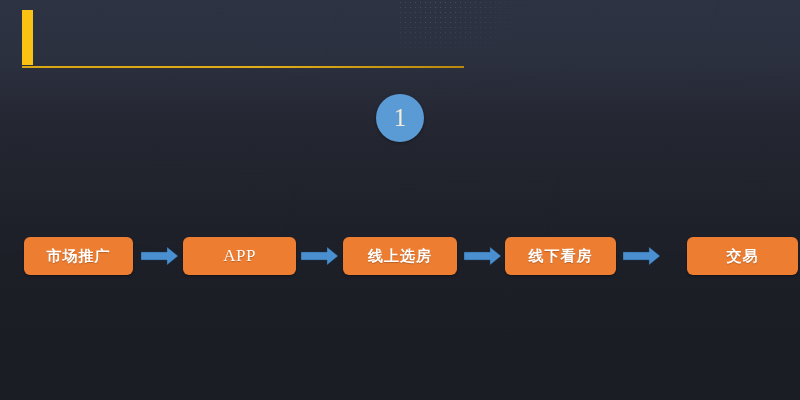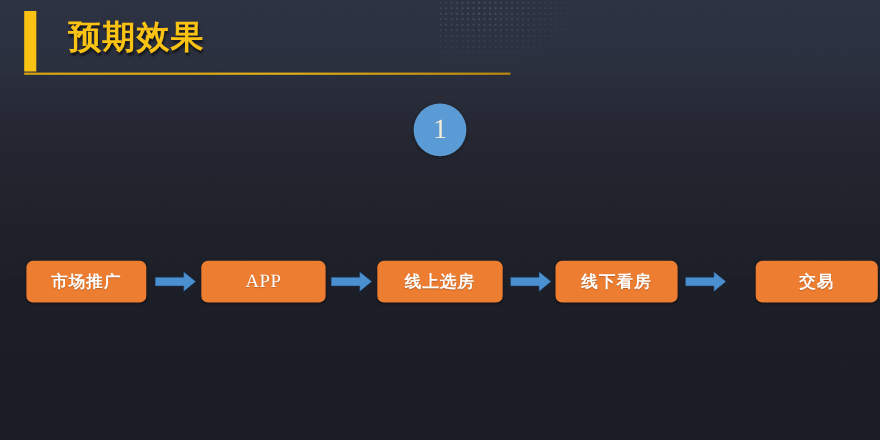--- a/index.html
+++ b/index.html
@@ -176,21 +176,20 @@
       <polygon points="300,170 400,185 390,255 280,260"></polygon>
       <polygon points="400,185 560,175 540,265 390,255"></polygon>
       <polygon points="560,175 660,180 650,250 540,265"></polygon>
       <polygon points="660,180 800,175 800,260 650,250"></polygon>
     </g>
   </svg>
   <div class="tex-noise"></div>
   <div class="tex-dots"></div>
 
   <div class="title-bar"></div>
-  <div class="title-text">预期效果</div>
   <div class="title-rule"></div>
 
   <div class="badge">
     <span class="badge-num">1</span>
   </div>
 
   <div id="flow">
       <div class="flow-box" style="left: 24px; width: 109px; background: rgb(237, 125, 49);">
         <span class="flow-box-label">市场推广</span>
       </div>

